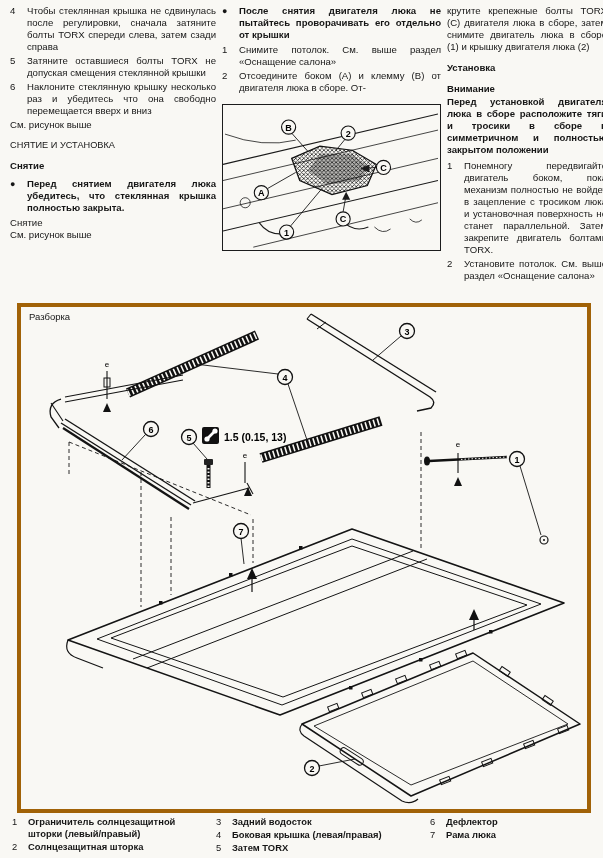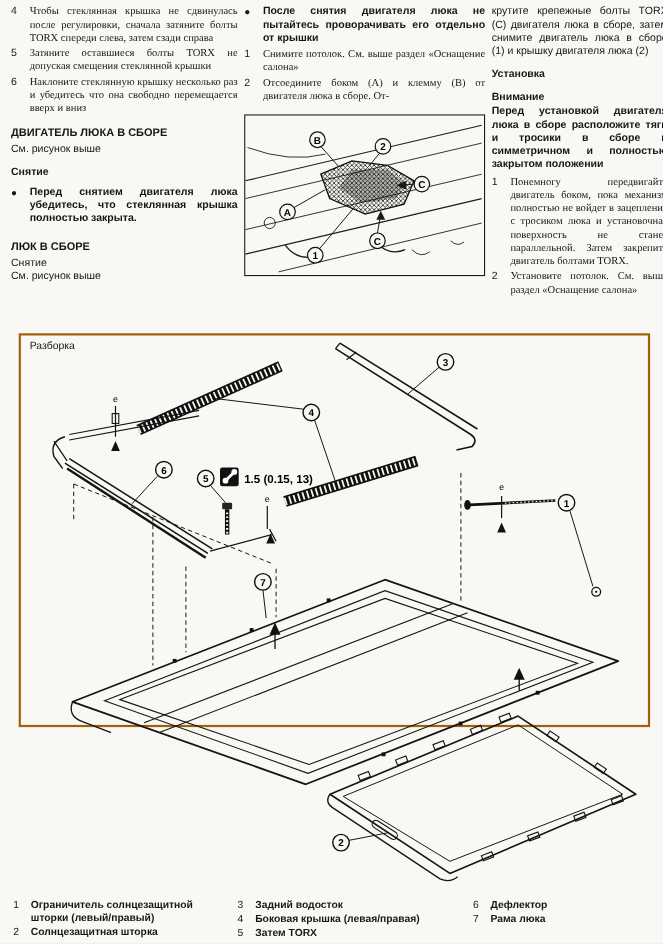--- a/index.html
+++ b/index.html
@@ -7,32 +7,32 @@
     position:relative;width:603px;height:858px;background:#f9f8f4;
     font-family:"Liberation Sans",sans-serif;color:#161616;overflow:hidden;
   }
   .col{position:absolute;top:5px;font-size:9.6px;line-height:1.25;}
   .col-left{left:10px;width:206px;}
   .col-mid{left:222px;width:219px;}
   .col-right{left:447px;width:160px;}
   p{margin:0;}
   .step{display:flex;margin-bottom:2px;}
   .step-num{flex:0 0 17px;}
-  .step-body{flex:1;text-align:justify;font-family:Liberation Serif, serif;}
+  .step-body{flex:1;text-align:justify;}
   .bullet{display:flex;font-weight:700;margin-bottom:3px;}
   .bullet-dot{flex:0 0 17px;font-size:9px;line-height:1.4;}
   .bullet-body{flex:1;text-align:justify;}
   .h-bold{font-weight:700;font-size:10px;margin:11px 0 2px;}
   .h-caps{font-size:9.2px;margin:9px 0 9px;}
   .h-sub{font-weight:700;margin:9px 0 6px;}
   .plain{text-align:justify;}
   .fig-box{border:1.6px solid #1c1c1c;margin-top:10px;background:#f9f8f4;width:219px;height:147px;box-sizing:border-box;}
   .diagram-box{
-    position:absolute;left:17px;top:303px;width:574px;height:358px;
-    border:2px solid #a16207;box-sizing:border-box;background:#f9f8f4;
+    position:absolute;left:17px;top:303px;width:574px;height:510px;
+    border:4px solid #a16207;box-sizing:border-box;background:#f9f8f4;
   }
   .diagram-label{position:absolute;left:8px;top:4px;font-size:9.5px;}
   .legend{position:absolute;top:816px;left:0;width:603px;font-size:9.4px;line-height:1.3;}
   .legend-col{position:absolute;top:0;}
   .legend-col1{left:12px;width:196px;}
   .legend-col2{left:216px;width:205px;}
   .legend-col3{left:430px;width:165px;}
   .legend-item{display:flex;margin-bottom:1px;}
   .legend-num{flex:0 0 16px;}
   .legend-text{flex:1;font-weight:bold;}
@@ -50,28 +50,27 @@
       <span class="step-body">Чтобы стеклянная крышка не сдвинулась после регулировки, сначала затяните болты TORX спереди слева, затем сзади справа</span>
     </div>
     <div class="step">
       <span class="step-num">5</span>
       <span class="step-body">Затяните оставшиеся болты TORX не допуская смещения стеклянной крышки</span>
     </div>
     <div class="step">
       <span class="step-num">6</span>
       <span class="step-body">Наклоните стеклянную крышку несколько раз и убедитесь что она свободно перемещается вверх и вниз</span>
     </div>
-    <p class="h-bold">ДВИГАТЕЛЬ ЛЮКА В СБОРЕ</p>
     <p class="plain">См. рисунок выше</p>
+    <p class="h-caps">СНЯТИЕ И УСТАНОВКА</p>
     <p class="h-sub">Снятие</p>
     <div class="bullet">
       <span class="bullet-dot">●</span>
       <span class="bullet-body">Перед снятием двигателя люка убедитесь, что стеклянная крышка полностью закрыта.</span>
     </div>
-    <p class="h-bold" style="margin-top:14px;">ЛЮК В СБОРЕ</p>
     <p class="plain">Снятие</p>
     <p class="plain">См. рисунок выше</p>
   </div>
 
   <div class="col col-mid">
     <div class="bullet">
       <span class="bullet-dot">●</span>
       <span class="bullet-body">После снятия двигателя люка не пытайтесь проворачивать его отдельно от крышки</span>
     </div>
     <div class="step">

